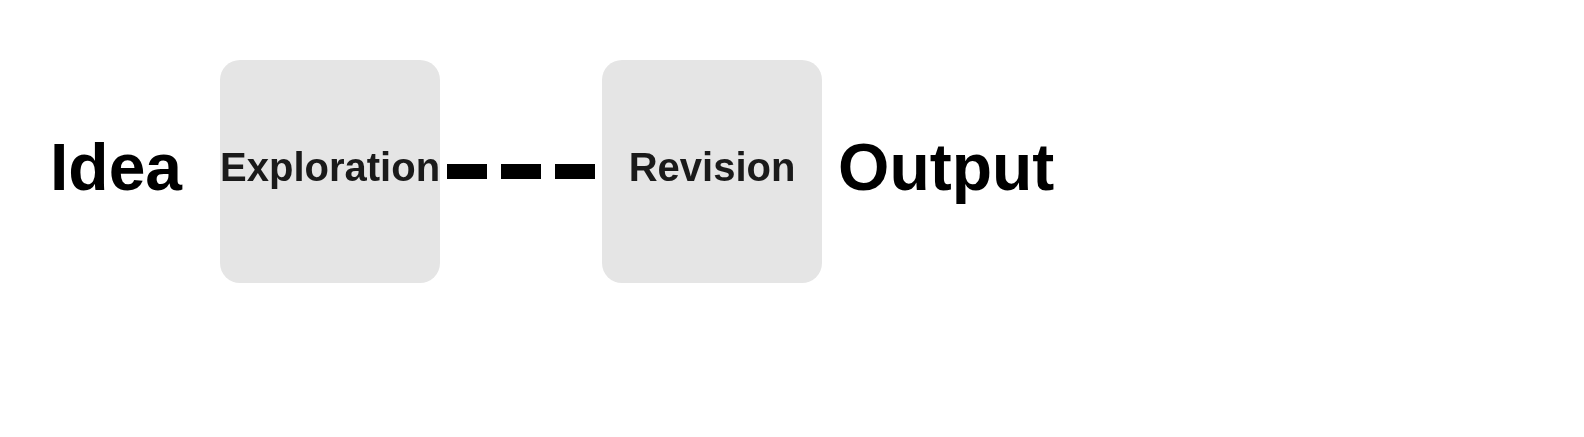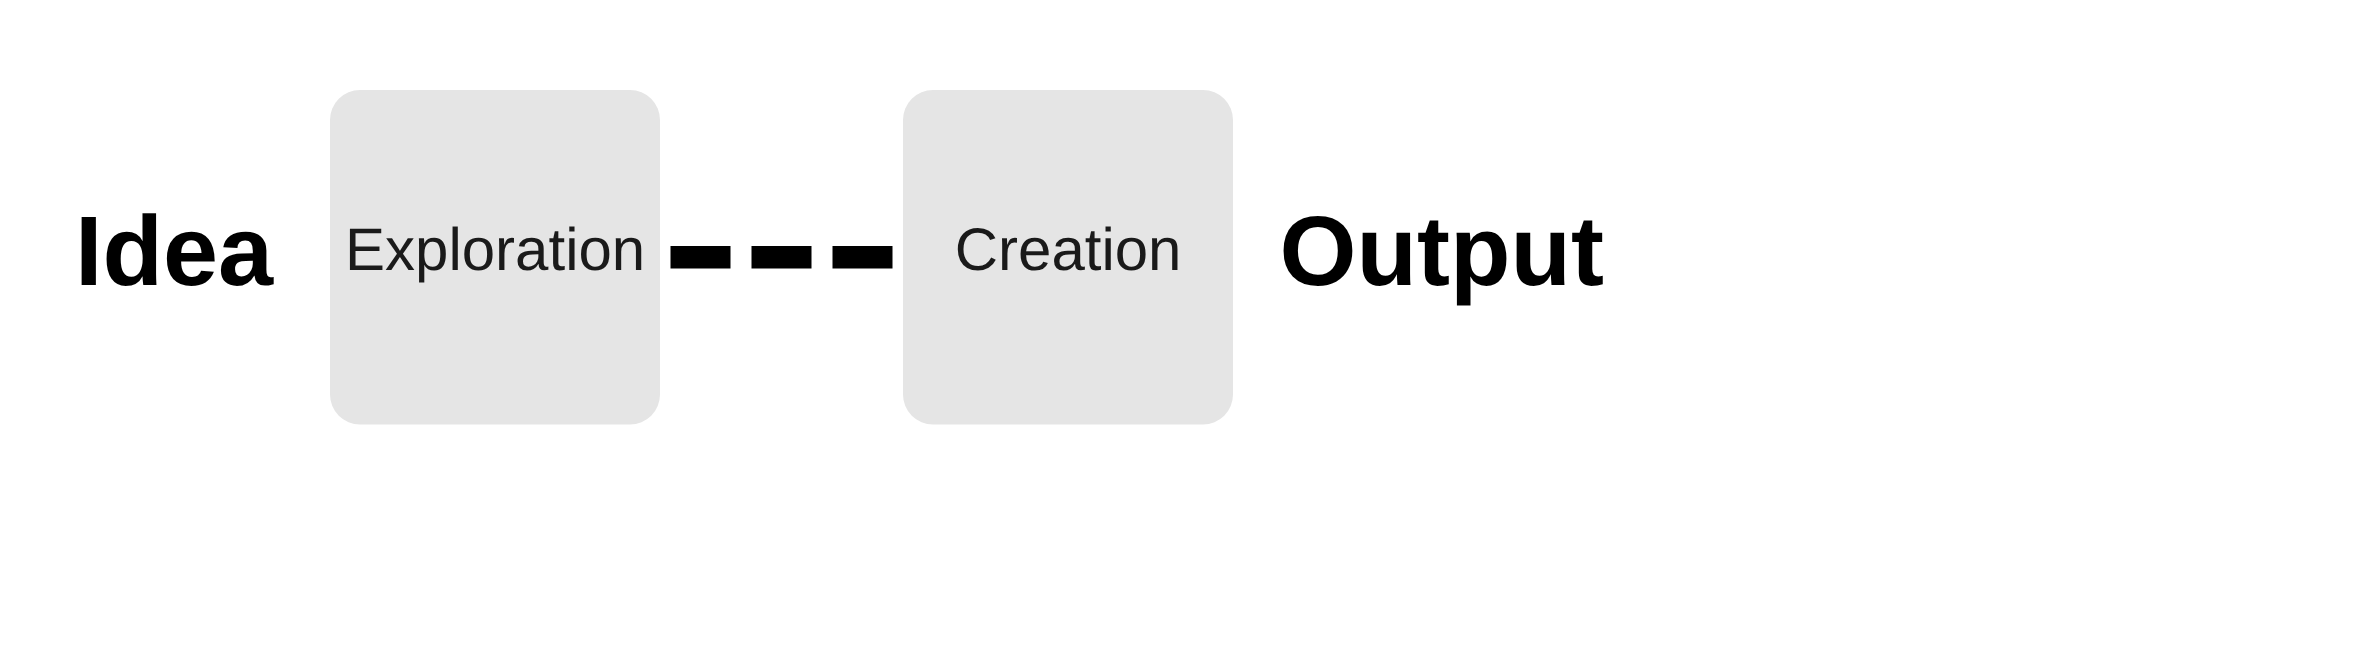--- a/index.html
+++ b/index.html
@@ -26,33 +26,33 @@
   .endpoint-title {
     font-weight: 700;
     font-size: 66px;
     line-height: 1;
     color: var(--title-color);
     white-space: nowrap;
     position: relative;
     top: -4px;
   }
   .endpoint-title.left { margin-right: 38px; }
-  .endpoint-title.right { margin-left: 31px; }
+  .endpoint-title.right { margin-left: 16px; }
   .stage-box {
     width: 220px;
     height: 223px;
     background: var(--box-bg);
     border-radius: 20px;
     display: flex;
     align-items: center;
     justify-content: center;
     flex: 0 0 auto;
   }
   .stage-label {
-    font-weight: 400;
+    font-weight: 700;
     font-size: 40px;
     line-height: 1;
     color: var(--label-color);
     white-space: nowrap;
     position: relative;
     top: -4px;
   }
   .connector-bar {
     width: 40px;
     height: 15px;
@@ -74,18 +74,18 @@
 
   <div class="connector-bar"></div>
 
 
   <div class="connector-bar"></div>
 
 
   <div class="connector-bar"></div>
 
   <div class="stage-box">
-    <span class="stage-label">Creation</span>
+    <span class="stage-label">Revision</span>
   </div>
 
   <div class="endpoint-title right">Output</div>
 
 </div>
 
 </body></html>

